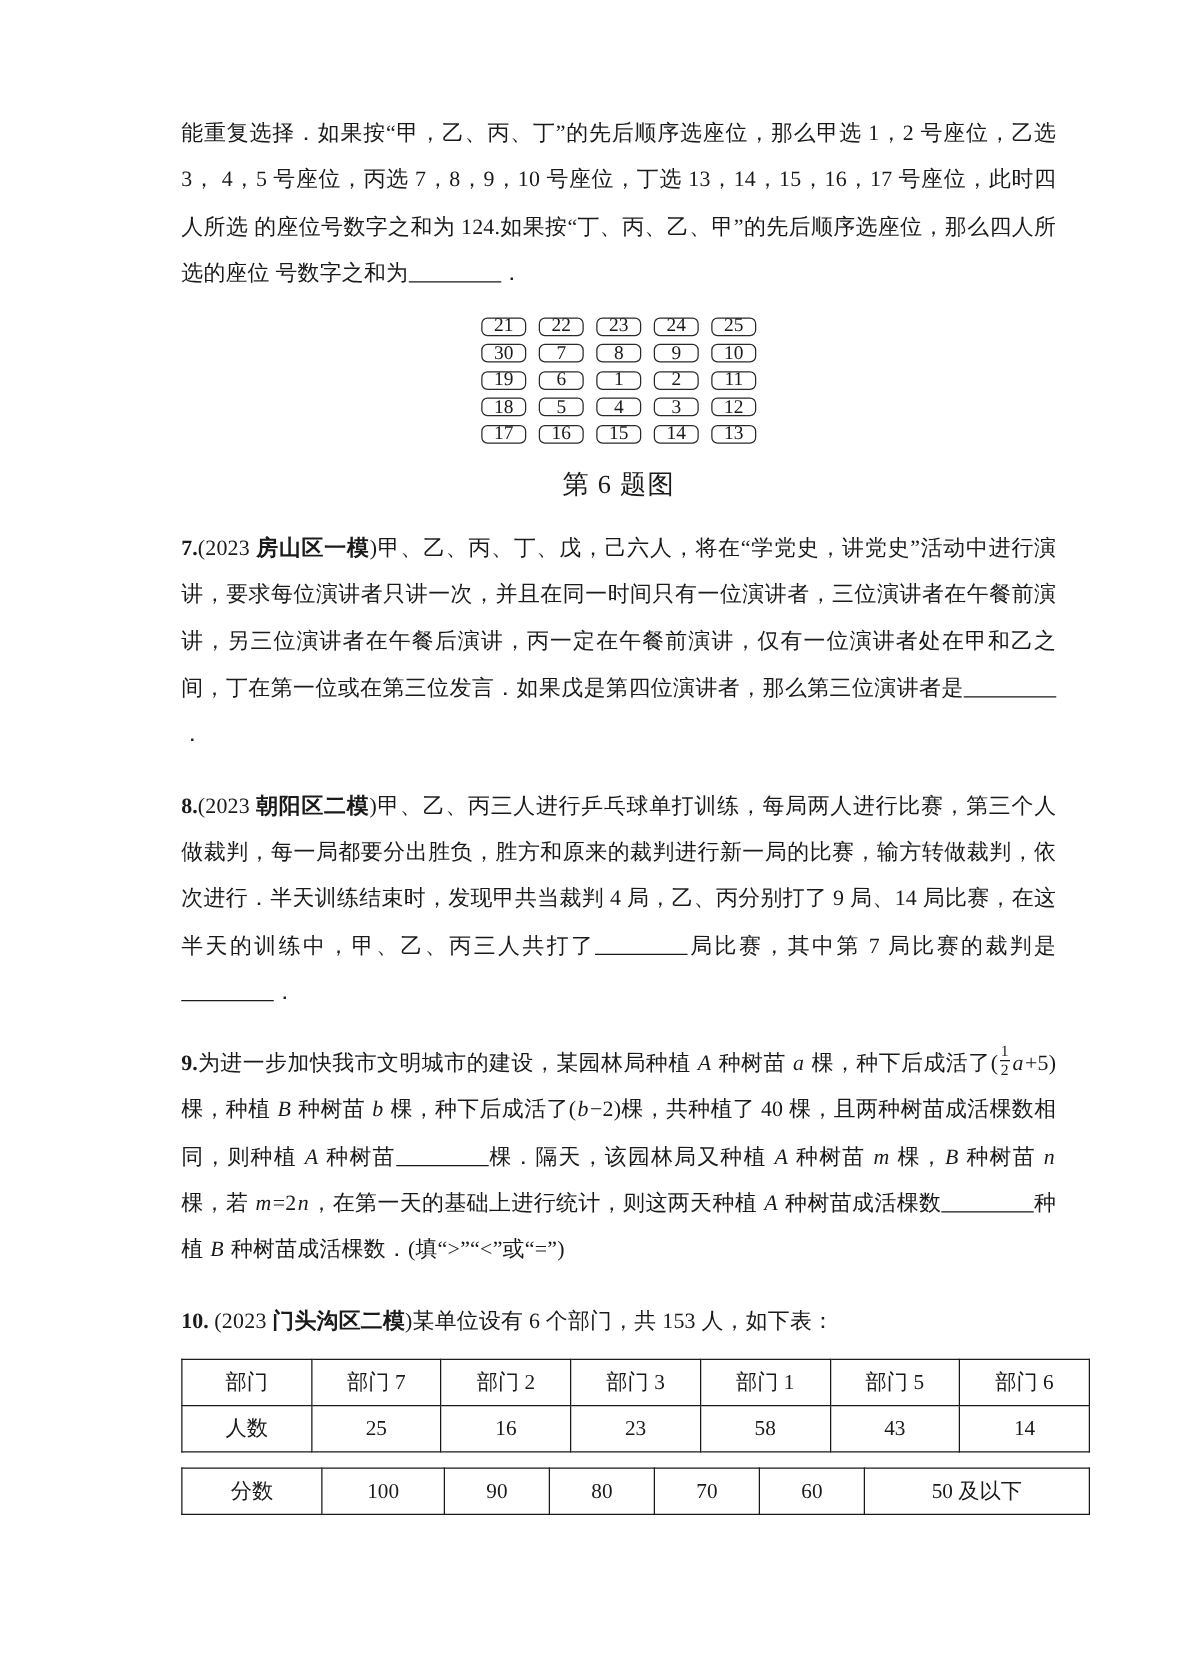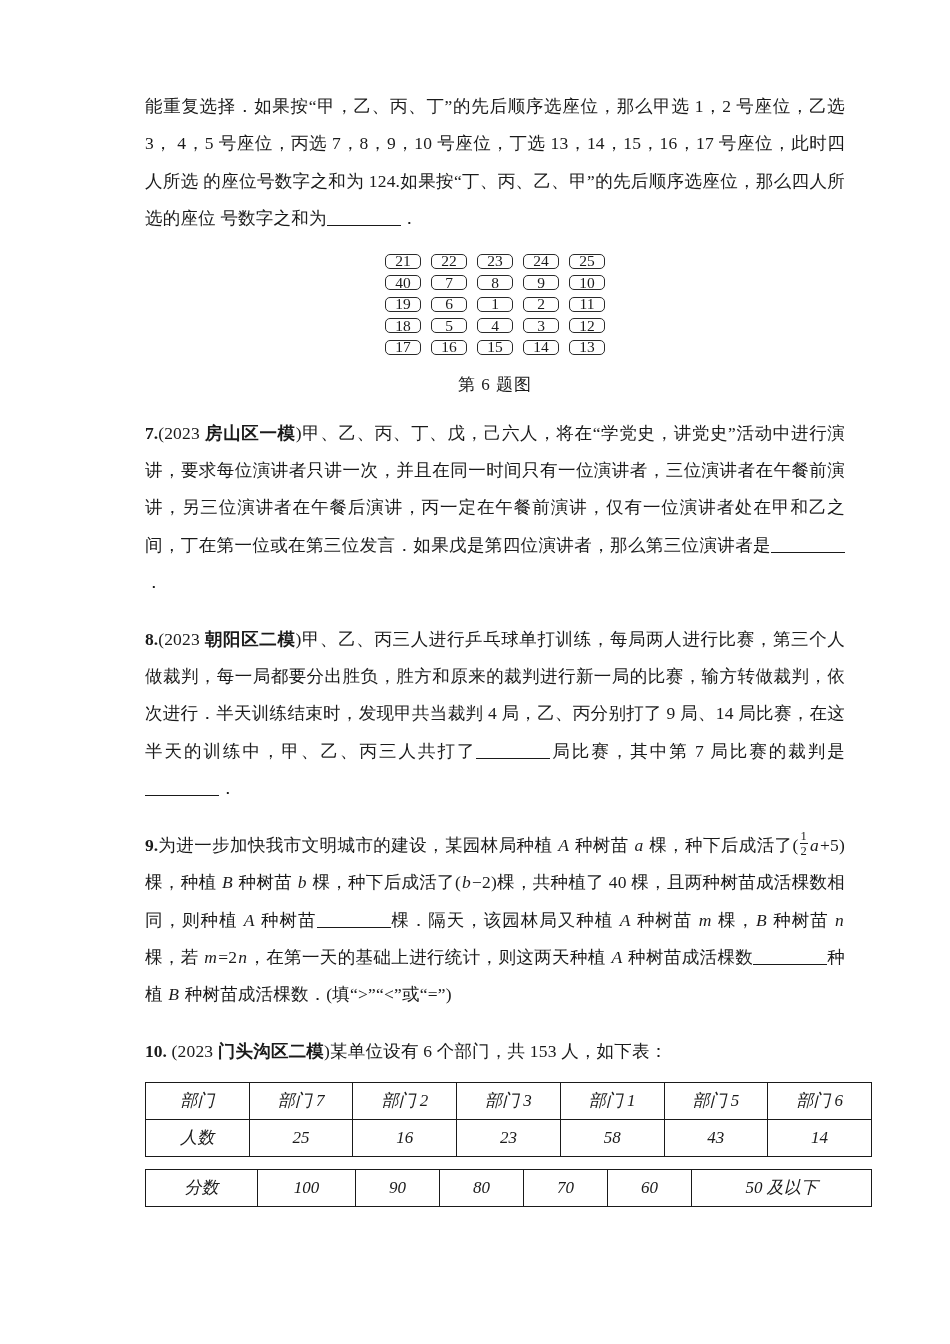--- a/index.html
+++ b/index.html
@@ -102,31 +102,30 @@
     border-radius: 5px;
     display: flex;
     align-items: center;
     justify-content: center;
     font-size: 15.5px;
     line-height: 1;
     box-sizing: border-box;
   }
   .fig-caption {
     margin-top: 18px;
-    font-size: 17px;
+    font-size: 21px;
     letter-spacing: 1px;
   }
 
   
   .dtable {
     border-collapse: collapse;
     width: 727px;
     margin: 11px 0 0 0;
     table-layout: fixed;
-    font-style: italic;
   }
   .dtable td {
     border: 1.1px solid #1a1a1a;
     text-align: center;
     font-size: 17px;
     height: 36px;
     padding: 0 2px;
     line-height: 1.2;
   }
   .tbl-depts { margin-top: 12px; }
@@ -149,21 +148,21 @@
 
       <div class="seat-row">
         <div class="seat">21</div>
         <div class="seat">22</div>
         <div class="seat">23</div>
         <div class="seat">24</div>
         <div class="seat">25</div>
       </div>
 
       <div class="seat-row">
-        <div class="seat">40</div>
+        <div class="seat">30</div>
         <div class="seat">7</div>
         <div class="seat">8</div>
         <div class="seat">9</div>
         <div class="seat">10</div>
       </div>
 
       <div class="seat-row">
         <div class="seat">19</div>
         <div class="seat">6</div>
         <div class="seat">1</div>

